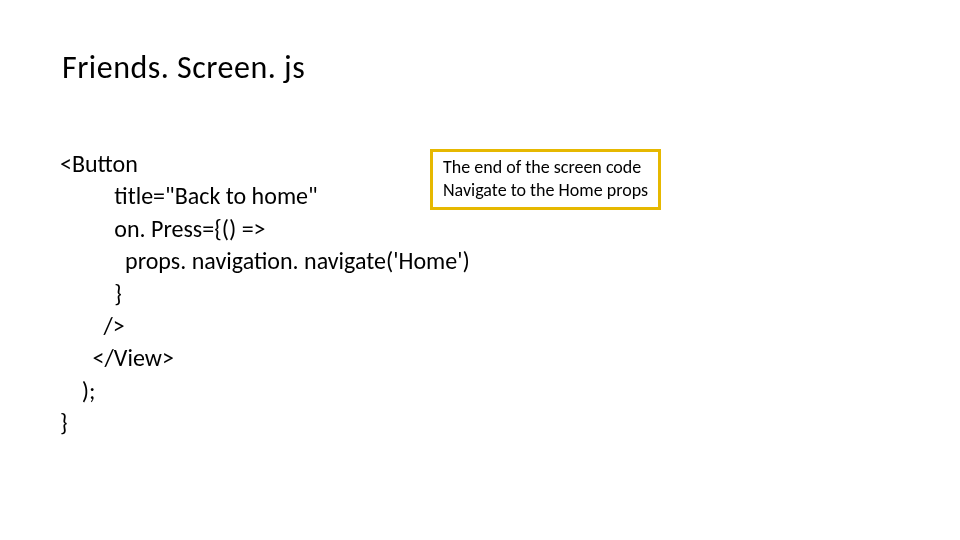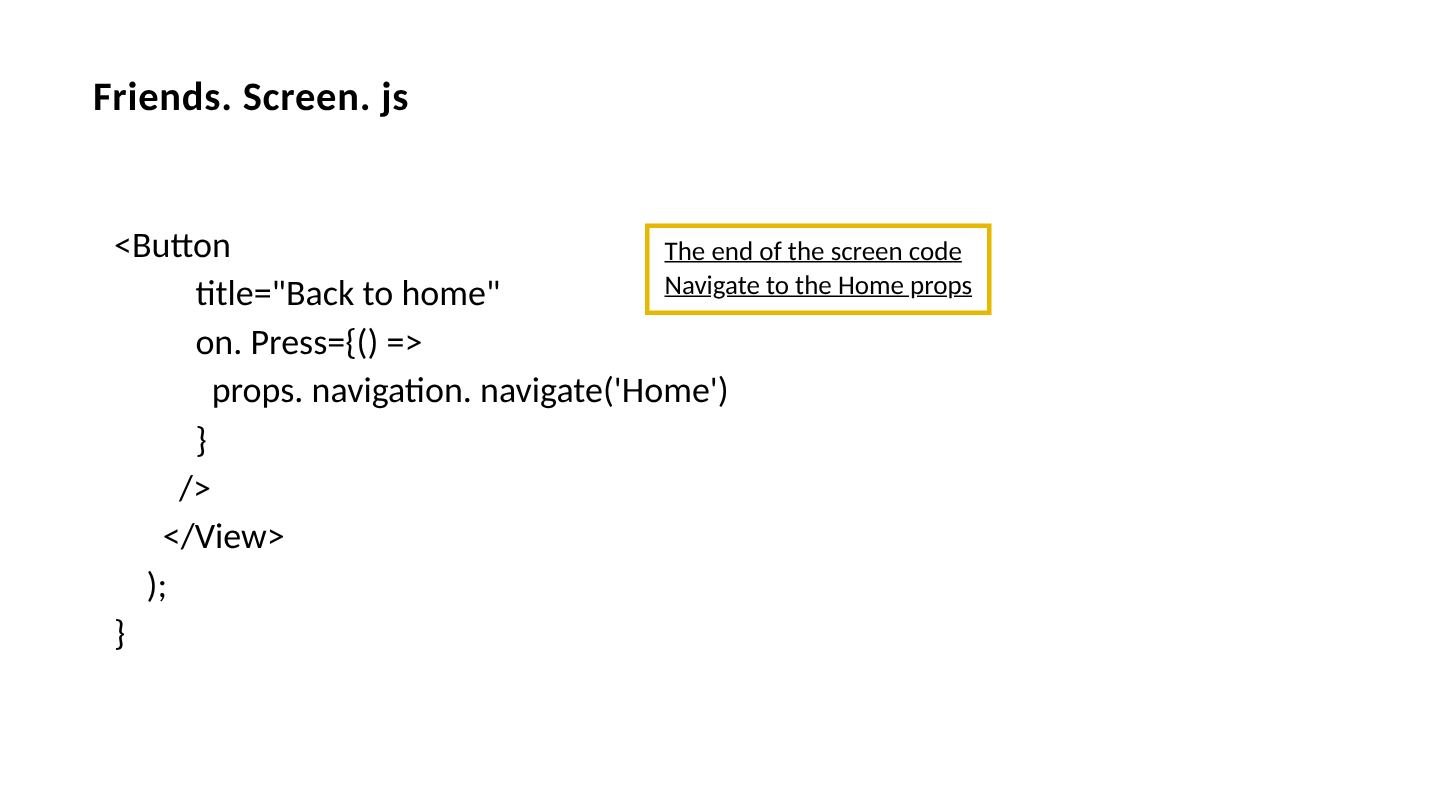--- a/index.html
+++ b/index.html
@@ -15,45 +15,44 @@
   .slide {
     position: relative;
     width: 960px;
     height: 540px;
     box-sizing: border-box;
   }
   .title {
     position: absolute;
     left: 62px;
     top: 48px;
-    font-size: 27px;
-    font-weight: 700;
+    font-size: 32px;
+    font-weight: 400;
     font-family: "Calibri Light", Calibri, "Segoe UI Light", Arial, sans-serif;
     letter-spacing: 0.5px;
   }
   .code-block {
     position: absolute;
-    left: 76px;
+    left: 60px;
     top: 148px;
     font-size: 24px;
     line-height: 1.35;
     font-family: Calibri, "Segoe UI", Arial, sans-serif;
     white-space: pre;
   }
   .callout {
     position: absolute;
     left: 430px;
     top: 149px;
     border: 3px solid #e6b800;
     background: #ffffff;
     padding: 4px 10px 6px 10px;
     font-size: 18px;
     line-height: 1.25;
     box-sizing: border-box;
-    text-decoration: underline;
   }
 </style>
 </head>
 <body>
 
 <div class="slide">
 
   <div class="title">Friends. Screen. js</div>
 
   <div class="code-block">&lt;Button

